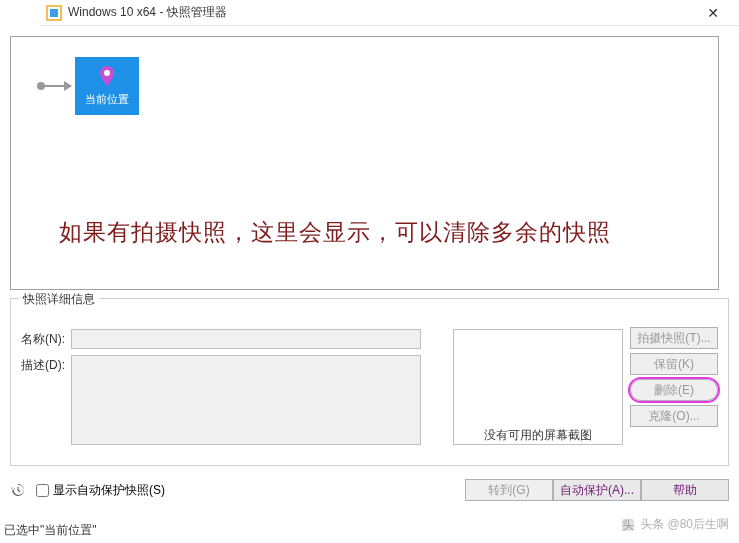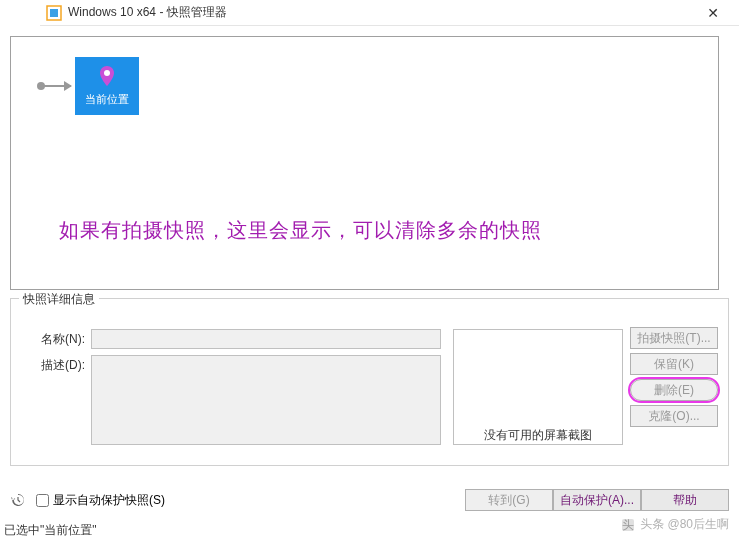--- a/index.html
+++ b/index.html
@@ -11,38 +11,38 @@
 .titlebar .close { width: 40px; text-align: center; font-size: 14px; color: #333; cursor: pointer; }
 
 .main-area { position: absolute; left: 10px; top: 36px; right: 20px; height: 254px; border: 1px solid #a0a0a0; background: #fff; padding: 20px 30px; }
 .snap-row { display: flex; align-items: center; gap: 4px; }
 .arrow { width: 30px; height: 2px; background: #999; position: relative; }
 .arrow::before { content: ""; position: absolute; left: -4px; top: -3px; width: 8px; height: 8px; border-radius: 50%; background: #999; }
 .arrow::after { content: ""; position: absolute; right: -1px; top: -4px; border-left: 8px solid #999; border-top: 5px solid transparent; border-bottom: 5px solid transparent; }
 .current-node { width: 64px; height: 58px; background: #1e90e8; display: flex; flex-direction: column; align-items: center; justify-content: center; gap: 4px; }
 .pin-icon { width: 18px; height: 22px; }
 .current-node .lbl { color: #fff; font-size: 11px; }
-.annotation { position: absolute; left: 48px; top: 180px; font-size: 20px; color: #a21caf; letter-spacing: 1px; font-family: Liberation Serif, serif; }
+.annotation { position: absolute; left: 48px; top: 180px; font-size: 23px; color: #7f1d1d; letter-spacing: 1px; font-family: Liberation Serif, serif; }
 
 .details-group { position: absolute; left: 10px; top: 298px; right: 10px; height: 168px; border: 1px solid #d0d0d0; }
 .details-group .legend { position: absolute; top: -8px; left: 8px; background: #fff; padding: 0 4px; color: #333; }
 .detail-row { position: absolute; display: flex; align-items: flex-start; }
 .row-name { left: 10px; top: 30px; }
 .row-desc { left: 10px; top: 56px; }
-.detail-row label { width: 50px; color: #333; padding-top: 2px; margin-left: 20px; }
+.detail-row label { width: 50px; color: #333; padding-top: 2px; }
 .name-input { width: 350px; height: 20px; border: 1px solid #c0c0c0; background: #f0f0f0; padding: 0 4px; }
 .desc-input { width: 350px; height: 90px; border: 1px solid #c0c0c0; background: #f0f0f0; padding: 4px; resize: none; }
 .thumb-box { position: absolute; left: 442px; top: 30px; width: 170px; height: 116px; border: 1px solid #c0c0c0; display: flex; align-items: flex-end; justify-content: center; color: #333; }
 
 .side-btns { position: absolute; right: 10px; top: 28px; width: 88px; display: flex; flex-direction: column; gap: 4px; }
 .btn { height: 22px; border: 1px solid #b0b0b0; background: #e9e9e9; color: #701a75; cursor: pointer; display: flex; align-items: center; justify-content: center; }
 .btn.disabled { color: #9a9a9a; background: #efefef; cursor: default; }
 .btn.highlight { outline: 2px solid #e838e8; border-radius: 11px; }
 
-.bottom-bar { position: absolute; left: 10px; right: 10px; top: 478px; height: 24px; display: flex; align-items: center; gap: 10px; margin-top: 10px; }
+.bottom-bar { position: absolute; left: 10px; right: 10px; top: 478px; height: 24px; display: flex; align-items: center; gap: 10px; }
 .history-icon { width: 16px; height: 16px; color: #666; }
 .chk { display: flex; align-items: center; gap: 4px; flex: 1; }
 .chk input { width: 13px; height: 13px; }
 .bottom-btns { display: flex; }
 .bottom-btns .btn { width: 88px; }
 .btn.primary { border: 1px solid #0078d7; background: #fff; }
 
 .status { position: absolute; left: 4px; bottom: 4px; color: #333; }
 .watermark { position: absolute; right: 10px; bottom: 10px; color: #888; font-size: 13px; display: flex; align-items: center; gap: 4px; opacity: 0.65; }
 .wm-icon { width: 16px; height: 16px; }

